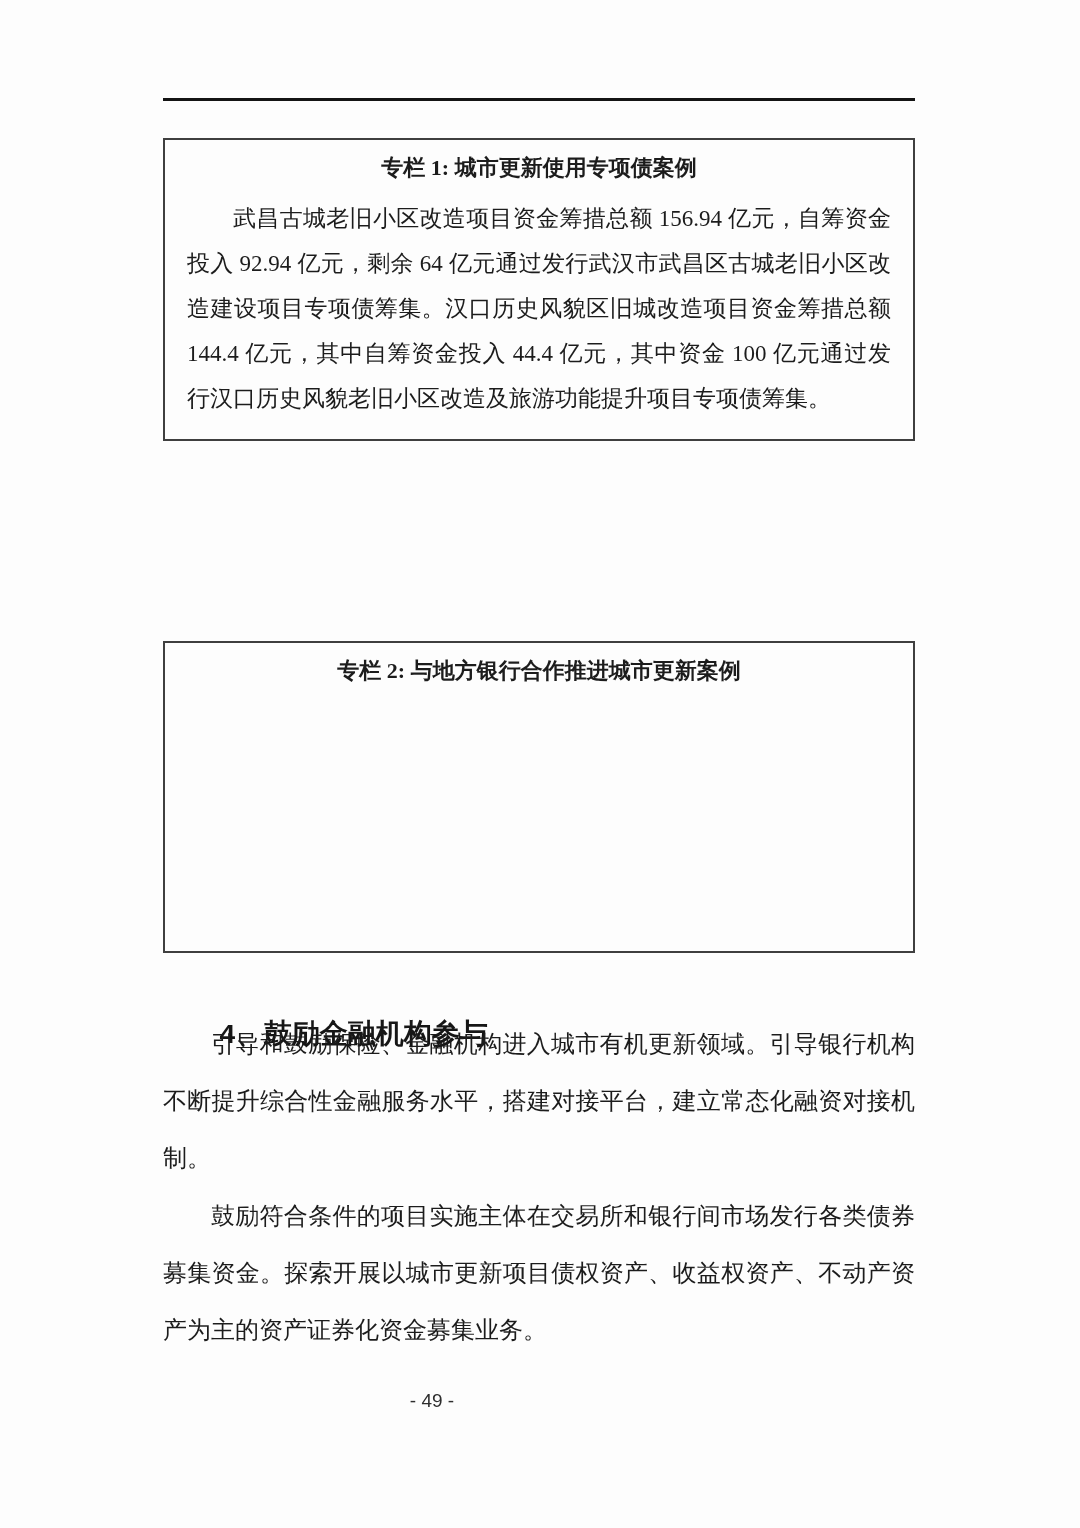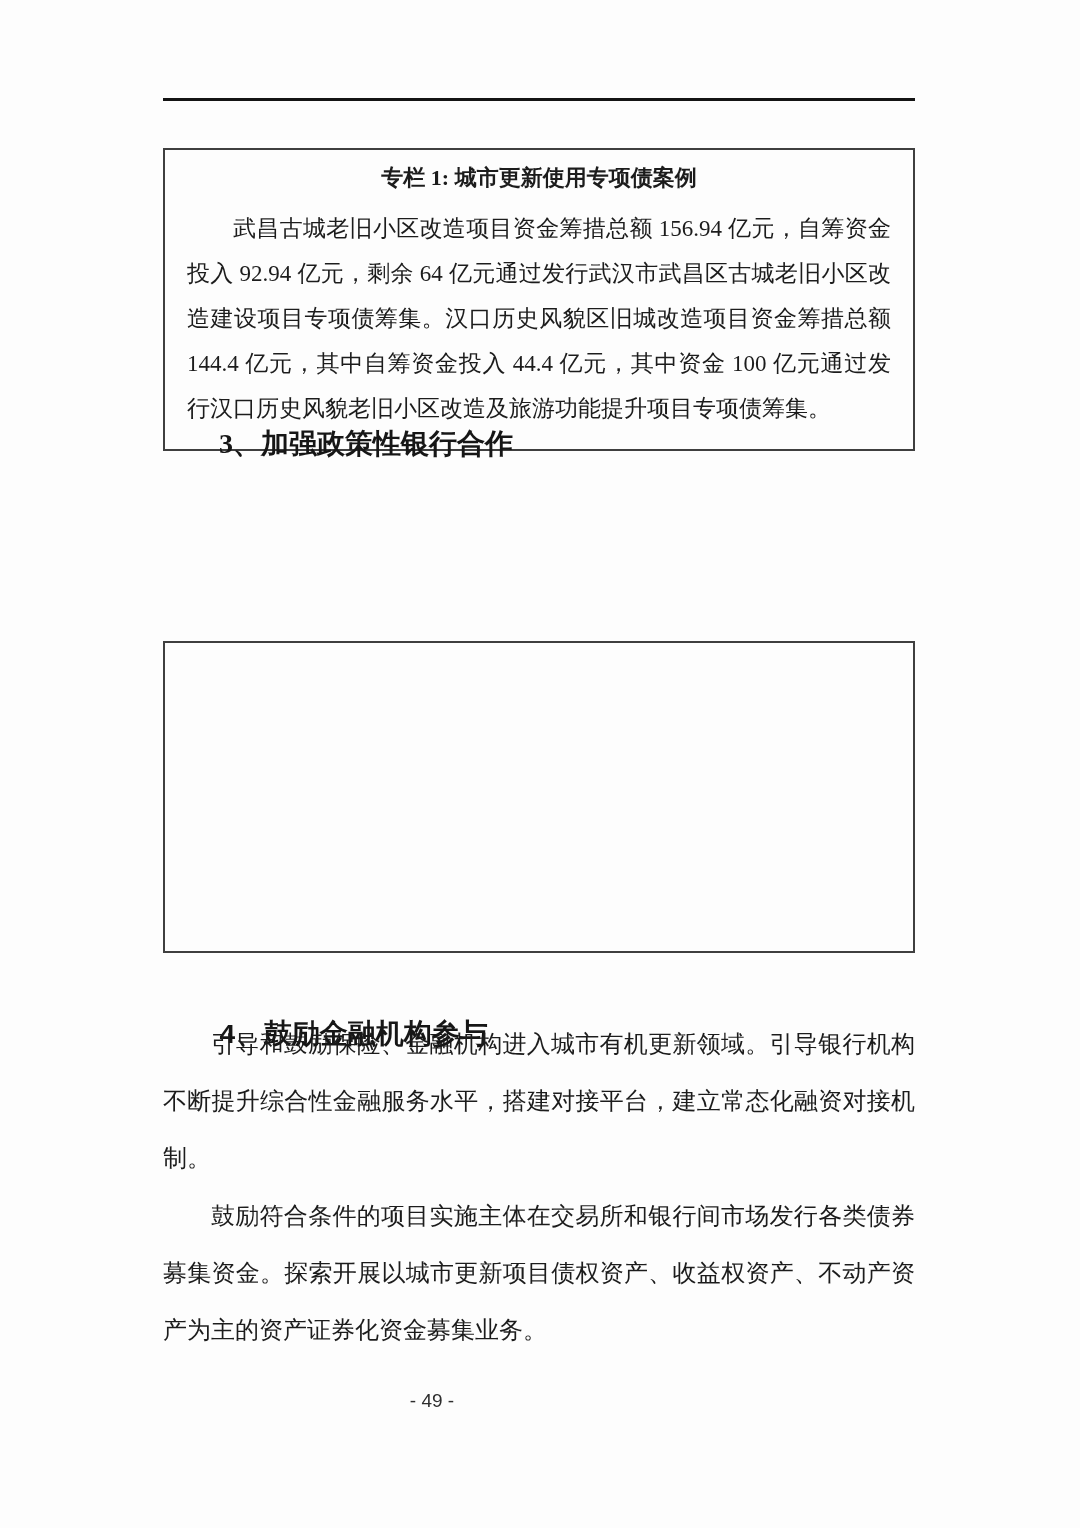--- a/index.html
+++ b/index.html
@@ -25,21 +25,21 @@
   .header-rule {
     top: 98px;
     height: 3px;
     background: #141414;
   }
   .callout {
     border: 2px solid #3f3f3f;
     padding: 8px 14px 10px 14px;
     background: #fdfdfd;
   }
-  .callout-box-1 { top: 148px; min-height: 270px; }
+  .callout-box-1 { top: 138px; min-height: 270px; }
   .callout-box-2 { top: 641px; min-height: 312px; }
   .callout-title {
     text-align: center;
     font-weight: bold;
     font-size: 22px;
     line-height: 40px;
   }
   .callout-body {
     margin: 8px;
     font-size: 23px;
@@ -85,24 +85,24 @@
 
 <div class="page">
 
   <div class="abs header-rule"></div>
 
   <section class="abs callout callout-box-1">
     <div class="callout-title">专栏 1: 城市更新使用专项债案例</div>
     <p class="callout-body">武昌古城老旧小区改造项目资金筹措总额 156.94 亿元，自筹资金投入 92.94 亿元，剩余 64 亿元通过发行武汉市武昌区古城老旧小区改造建设项目专项债筹集。汉口历史风貌区旧城改造项目资金筹措总额 144.4 亿元，其中自筹资金投入 44.4 亿元，其中资金 100 亿元通过发行汉口历史风貌老旧小区改造及旅游功能提升项目专项债筹集。</p>
   </section>
 
-  <h2 class="abs section-heading heading-3">3、加强政策性银行合作</h2>
 
 
   <section class="abs callout callout-box-2">
+    <div class="callout-title">专栏 2: 与地方银行合作推进城市更新案例</div>
   </section>
 
   <h2 class="abs section-heading heading-4">4、鼓励金融机构参与</h2>
 
   <p class="abs body-para para-4b">鼓励符合条件的项目实施主体在交易所和银行间市场发行各类债券募集资金。探索开展以城市更新项目债权资产、收益权资产、不动产资产为主的资产证券化资金募集业务。</p>
 
   <p class="abs body-para para-4a">引导和鼓励保险、金融机构进入城市有机更新领域。引导银行机构不断提升综合性金融服务水平，搭建对接平台，建立常态化融资对接机制。</p>
 
   <div class="page-footer">- 49 -</div>
 

